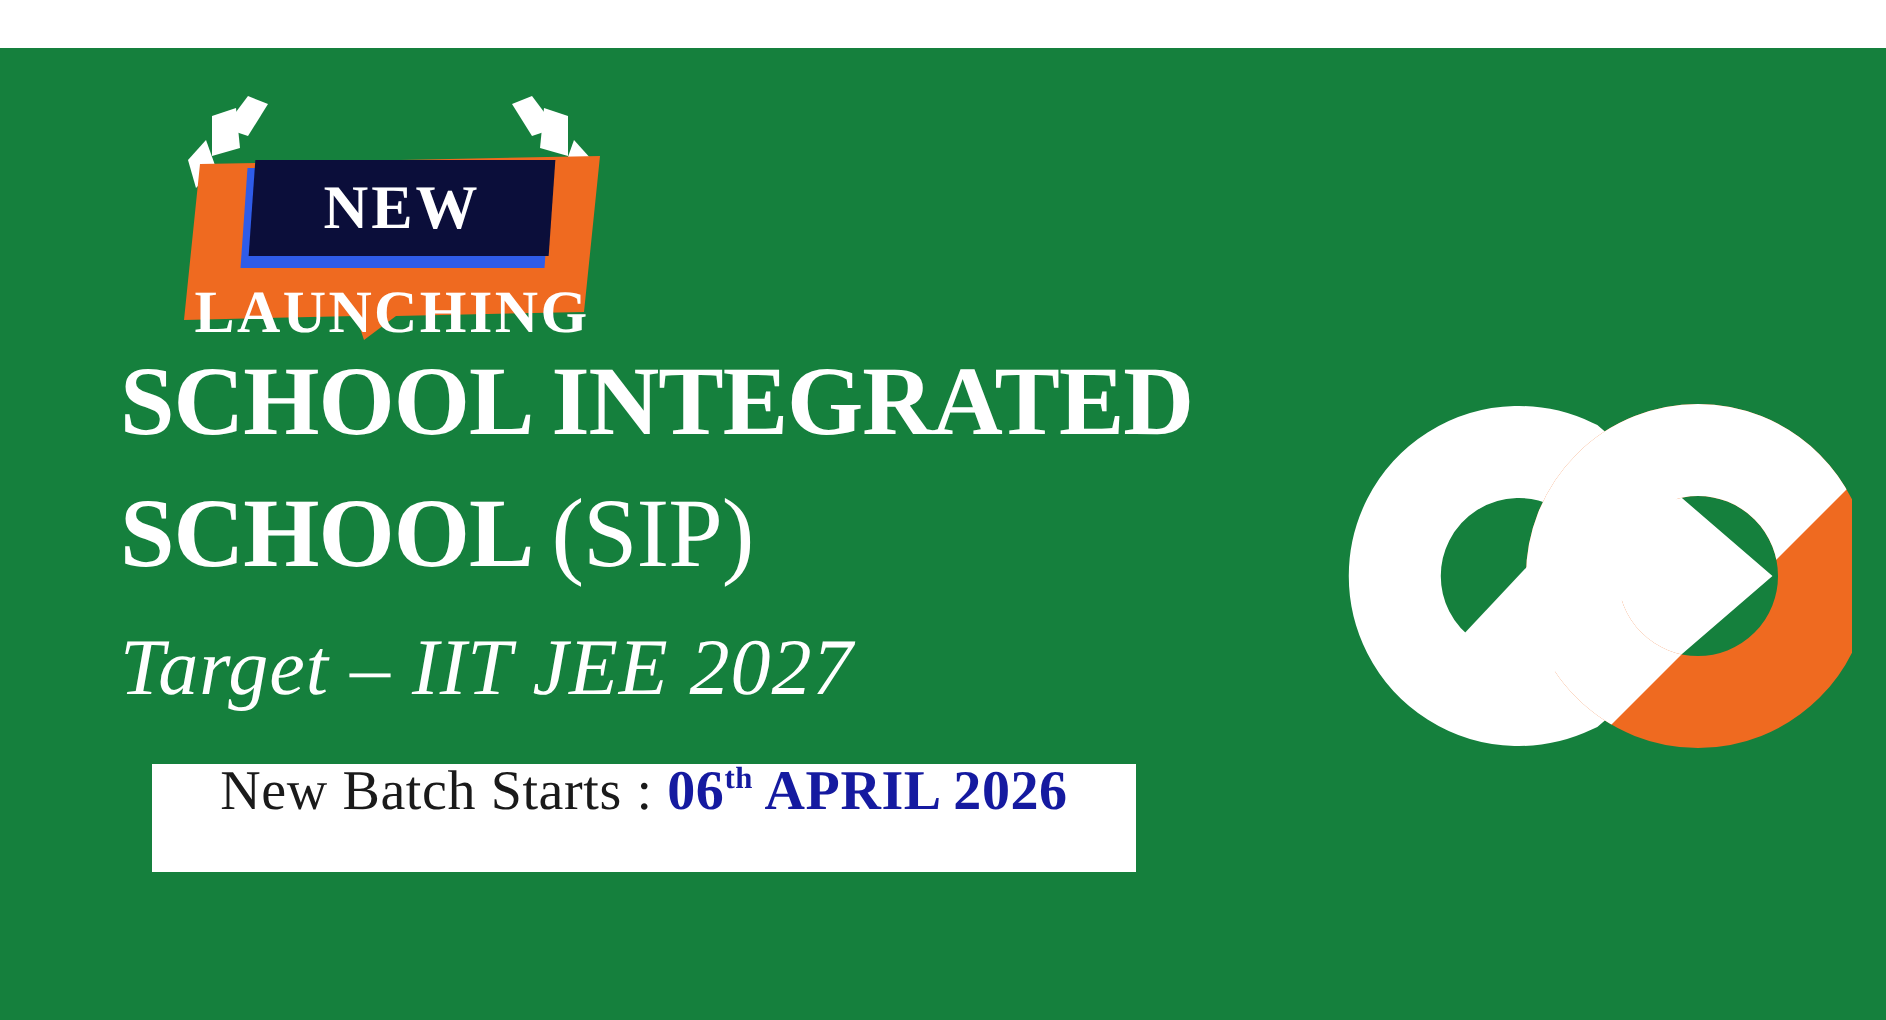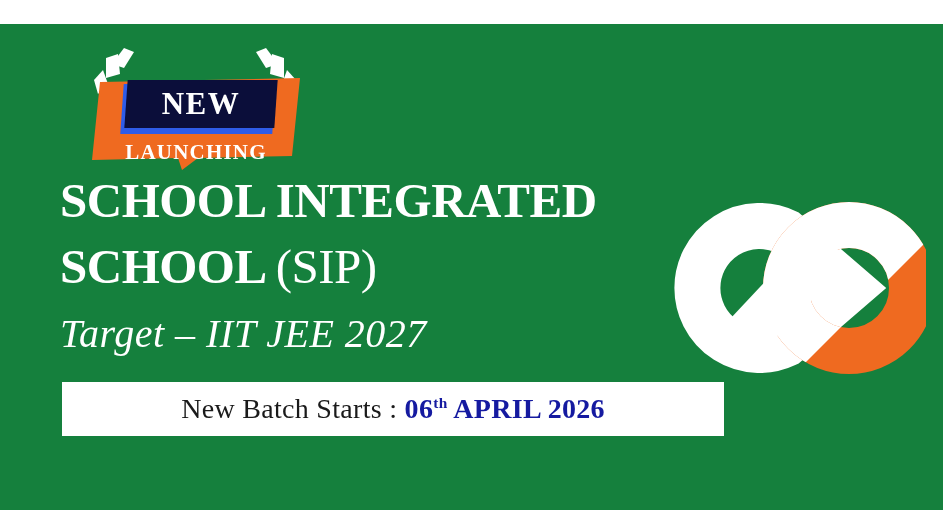--- a/index.html
+++ b/index.html
@@ -76,21 +76,21 @@
     letter-spacing: 1.5px;
     z-index: 4;
   }
   .launch-label {
     position: absolute;
     left: 0;
     top: 62px;
     width: 220px;
     text-align: center;
     color: #ffffff;
-    font-size: 21px;
+    font-size: 30px;
     font-weight: bold;
     letter-spacing: 1.2px;
     z-index: 4;
   }
 
   
   #headline {
     position: absolute;
     left: 60px;
     top: 144px;
@@ -113,27 +113,26 @@
     font-size: 40px;
     font-style: italic;
     font-weight: normal;
     letter-spacing: 0.5px;
     white-space: nowrap;
   }
 
   
   #cta {
     position: absolute;
-    left: 62px;
+    left: 76px;
     top: 358px;
-    width: 662px;
+    width: 492px;
     height: 54px;
     background: #ffffff;
     display: flex;
-    align-items: center;
     justify-content: center;
   }
   .cta-text {
     white-space: nowrap;
     font-size: 28px;
     line-height: 1;
   }
   .cta-prefix {
     color: #1a1a1a;
     font-weight: normal;

